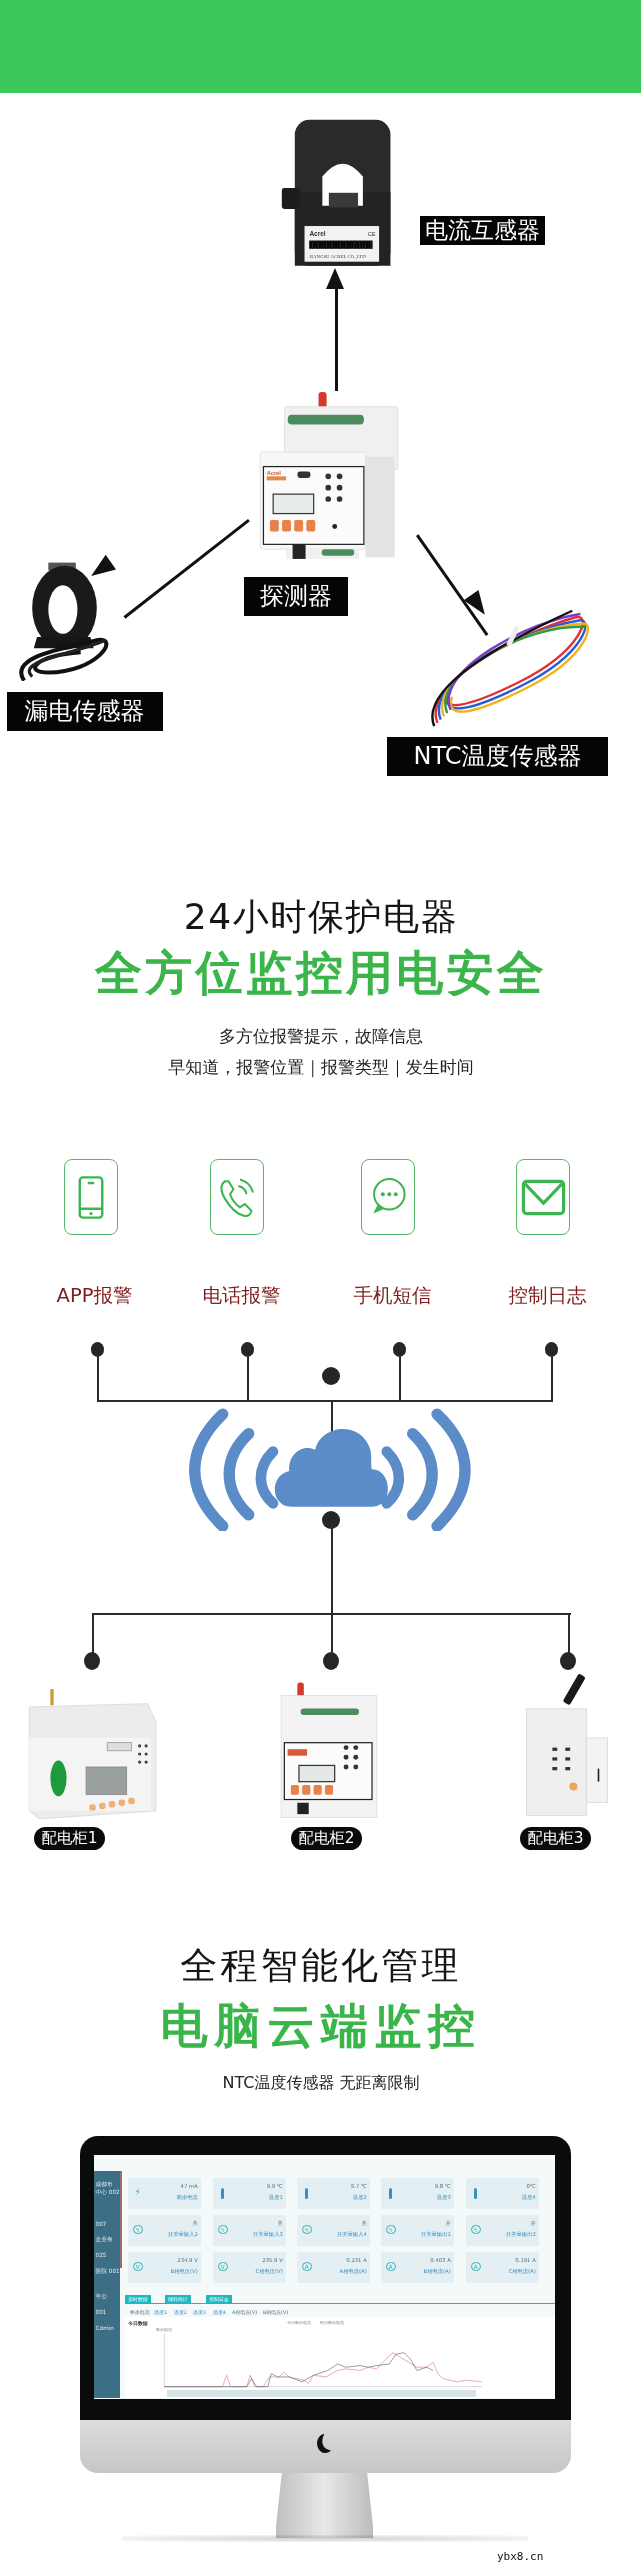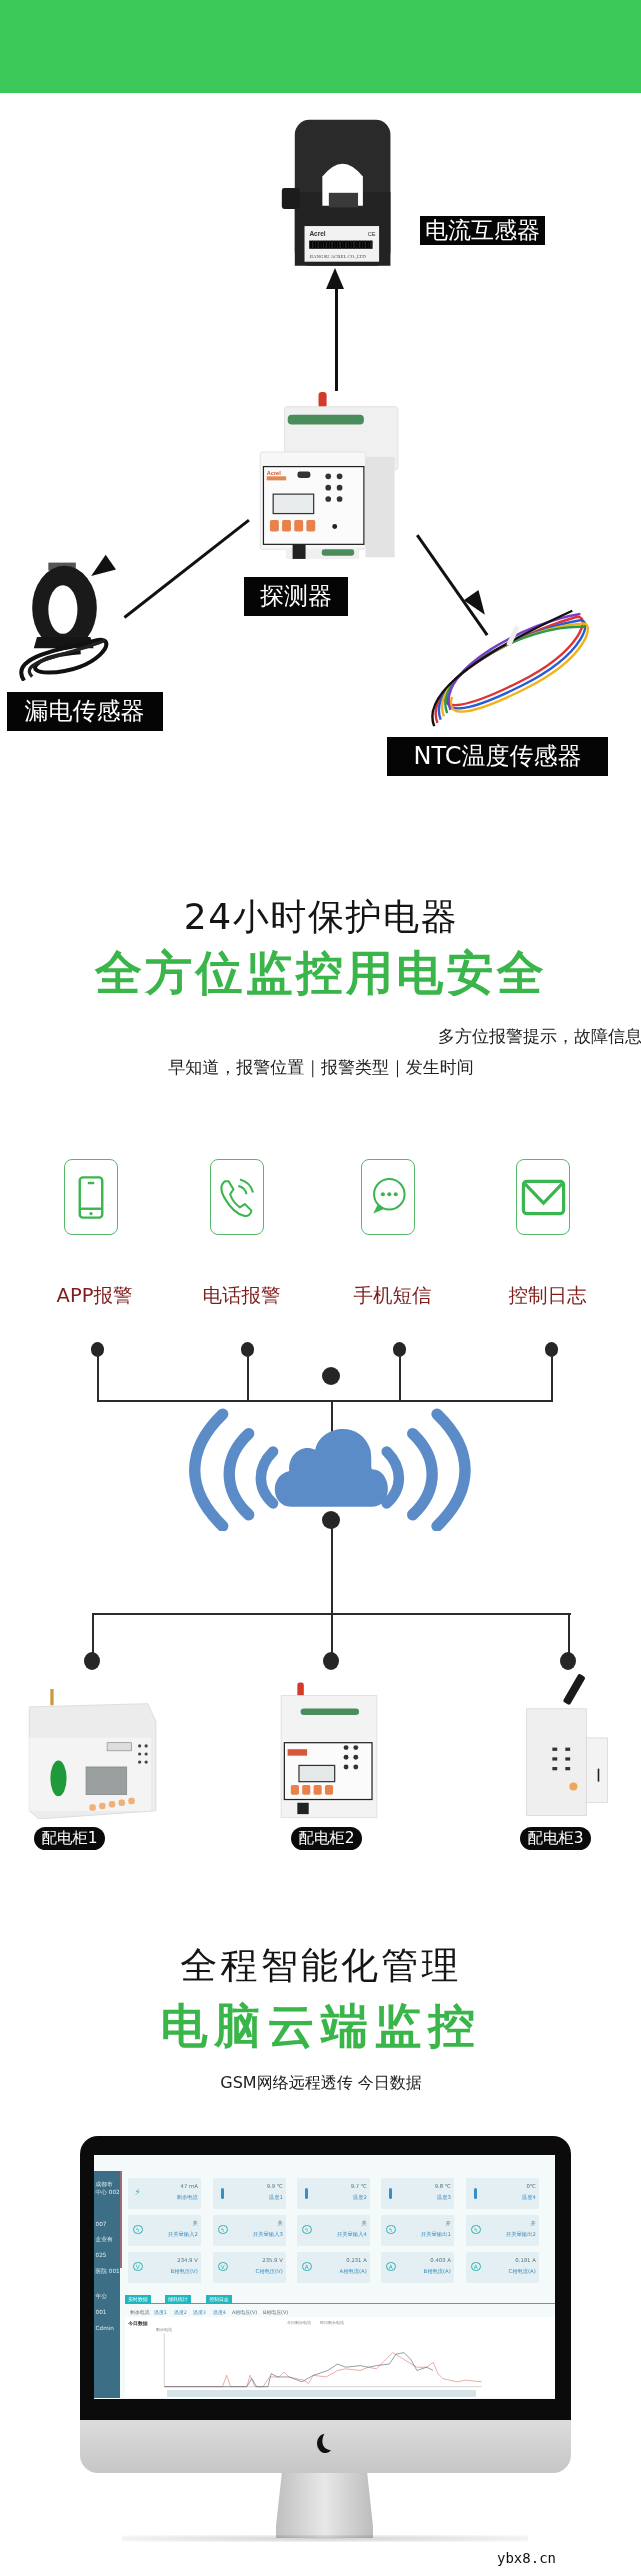--- a/index.html
+++ b/index.html
@@ -43,21 +43,21 @@
 
   .scr-topbar { position: absolute; left: 0; top: 0; width: 461px; height: 16px; background: linear-gradient(90deg,#2c5f6e,#1f4c59 40%,#2a6a77); color: #cfe3e8; font-size: 5.7px; }
   .scr-sidebar { position: absolute; left: 0; top: 16px; width: 26px; height: 227px; background: #3c6e86; color: #e0eef3; font-size: 5.7px; }
   .scr-side-accent { position: absolute; left: 26px; top: 16px; width: 2.4px; height: 97px; background: #9b6a73; }
   .tile { position: absolute; width: 73px; height: 31px; background: #e3eff2; border-radius: 1.6px; font-size: 5.3px; color: #4a6b78; }
   .tile .ico { position: absolute; left: 4.9px; top: 9.7px; width: 9.7px; height: 9.7px; border: 0.8px solid #2bb3b5; border-radius: 50%; color: #2bb3b5; font-size: 5.7px; line-height: 8px; text-align: center; }
   .tile .val { position: absolute; right: 3.2px; top: 4.9px; color: #57707a; }
   .tile .lbl { position: absolute; right: 3.2px; top: 16px; color: #3b8ec2; }
   .btab { position: absolute; height: 8px; background: #1fb8c0; color: #fff; font-size: 4.9px; line-height: 8px; padding: 0 3.2px; }
   .subtab { position: absolute; font-size: 4.9px; color: #5a6d74; }
-  .watermark { font-family: "DejaVu Sans Mono", monospace; font-size: 14px; color: #111; }
+  .watermark { font-family: "DejaVu Sans Mono", monospace; font-size: 11px; color: #111; }
 </style>
 </head>
 <body>
 
 <div class="abs banner">
 </div>
 
 <div class="abs ct">
   <svg width="122" height="154" viewBox="0 0 150 190">
     <rect x="18" y="6" width="118" height="180" rx="18" fill="#2a2a2a"></rect>
@@ -165,21 +165,21 @@
       <path d="M36 134 C 16 84, 136 24, 196 16" stroke="#7a3fc4"></path>
       <path d="M16 154 C -4 104, 116 44, 186 12" stroke="#111"></path>
     </g>
     <rect x="110" y="30" width="6" height="26" fill="#eee" transform="rotate(25 113 43)"></rect>
   </svg>
 </div>
 <div class="abs blabel" style="left:387px; top:737px; width:221px; height:39px; font-size:24px; line-height:39px; text-align:center; padding:0;">NTC温度传感器</div>
 
 <div class="abs h-black" style="top:893px;">24小时保护电器</div>
 <div class="abs h-green" style="top:942px;">全方位监控用电安全</div>
-<div class="abs sub" style="top:1025px;text-align:right;">多方位报警提示，故障信息</div>
+<div class="abs sub" style="top:1025px;">多方位报警提示，故障信息</div>
 <div class="abs sub" style="top:1056px;">早知道，报警位置｜报警类型｜发生时间</div>
 
 <div class="abs alert-box" style="left:64px; top:1159px;">
   <svg width="28" height="45" viewBox="0 0 34 56">
       <rect x="3" y="3" width="28" height="50" rx="4" fill="none" stroke="#3bb54f" stroke-width="3"></rect>
       <line x1="3" y1="42" x2="31" y2="42" stroke="#3bb54f" stroke-width="3"></line>
       <line x1="13" y1="10" x2="21" y2="10" stroke="#3bb54f" stroke-width="3"></line>
       <circle cx="17" cy="48" r="2" fill="#3bb54f"></circle>
     </svg>
 </div>
@@ -315,21 +315,21 @@
     <rect x="96" y="118" width="2" height="16" fill="#222"></rect>
   </svg>
 </div>
 
 <div class="abs cabinet-label" style="left:34px; top:1827px;">配电柜1</div>
 <div class="abs cabinet-label" style="left:291px; top:1827px;">配电柜2</div>
 <div class="abs cabinet-label" style="left:520px; top:1827px;">配电柜3</div>
 
 <div class="abs h-black" style="top:1941px; font-size:37px; letter-spacing:3.2px;">全程智能化管理</div>
 <div class="abs h-green" style="top:1995px; font-size:47px; letter-spacing:6.5px;">电脑云端监控</div>
-<div class="abs sub" style="top:2073px; font-size:16px;">GSM网络远程透传 今日数据</div>
+<div class="abs sub" style="top:2073px; font-size:16px;">NTC温度传感器 无距离限制</div>
 
 <div class="abs bezel"></div>
 <div class="abs screen">
   <div class="scr-sidebar">
     <div style="position:absolute; left:1.6px; top:9.7px;">成都市
 中心
 002</div>
     <div style="position:absolute; left:1.6px; top:50px;">007</div>
     <div style="position:absolute; left:1.6px; top:65px;">企业有</div>
     <div style="position:absolute; left:1.6px; top:81px;">025</div>

